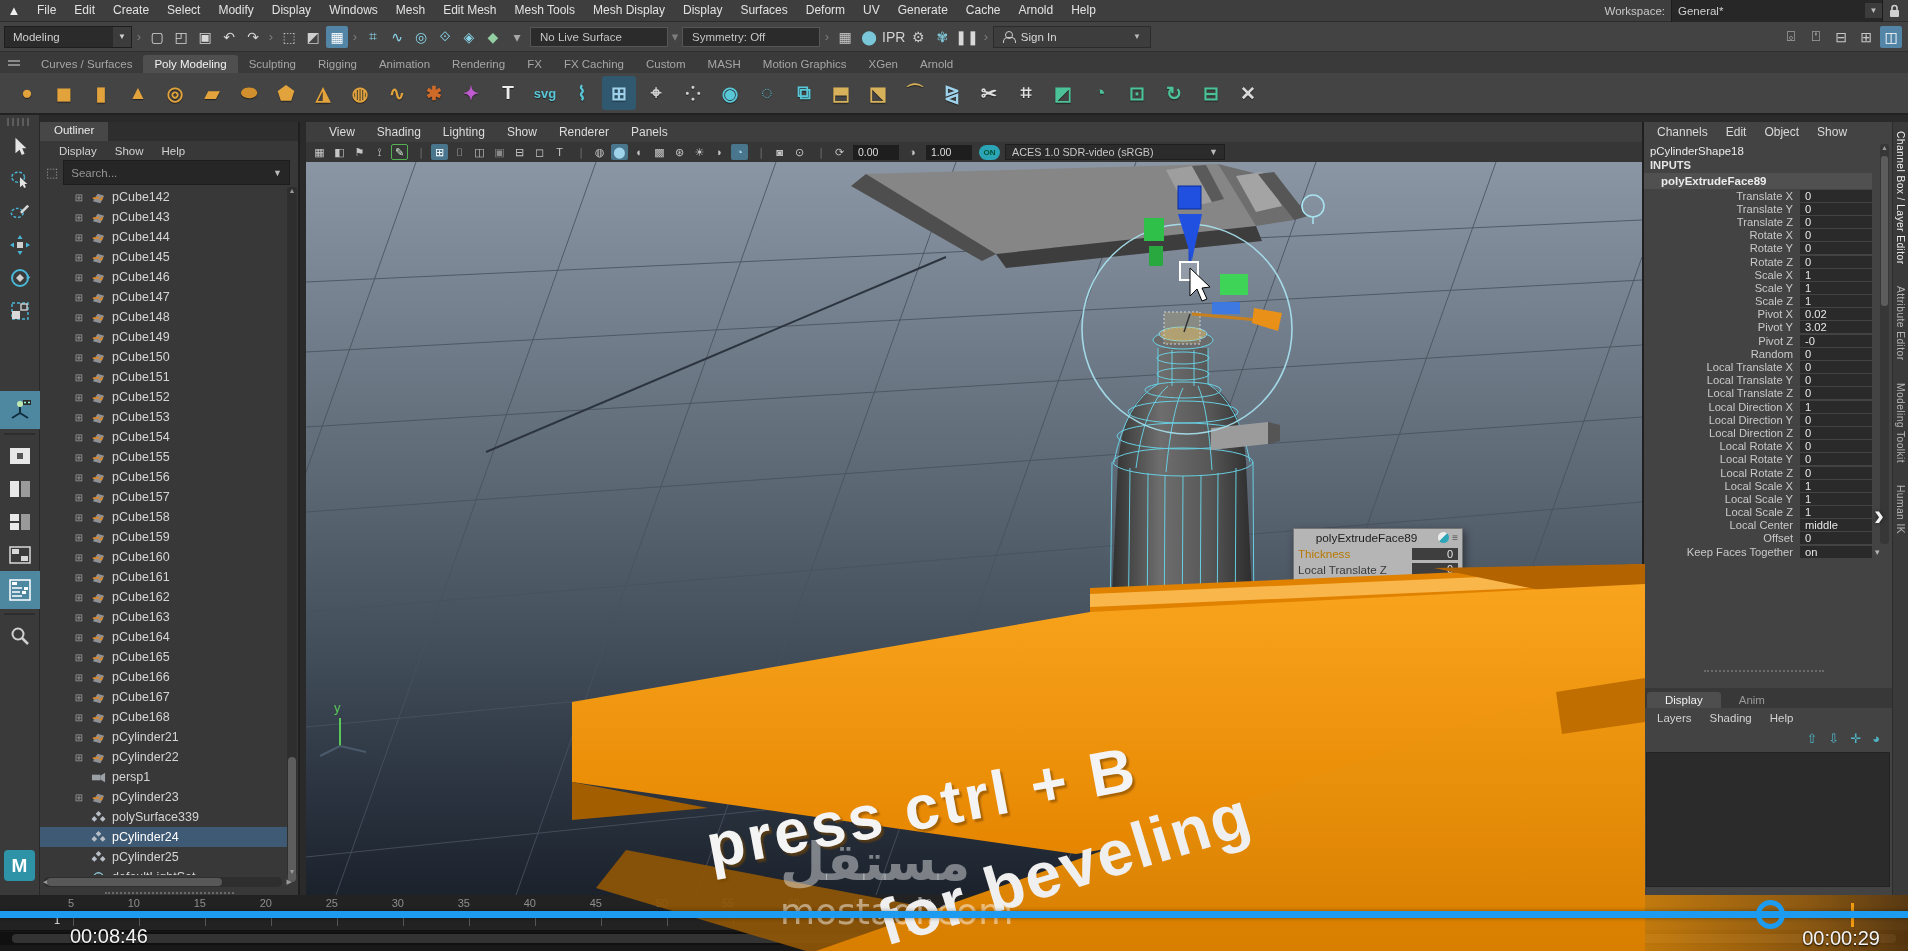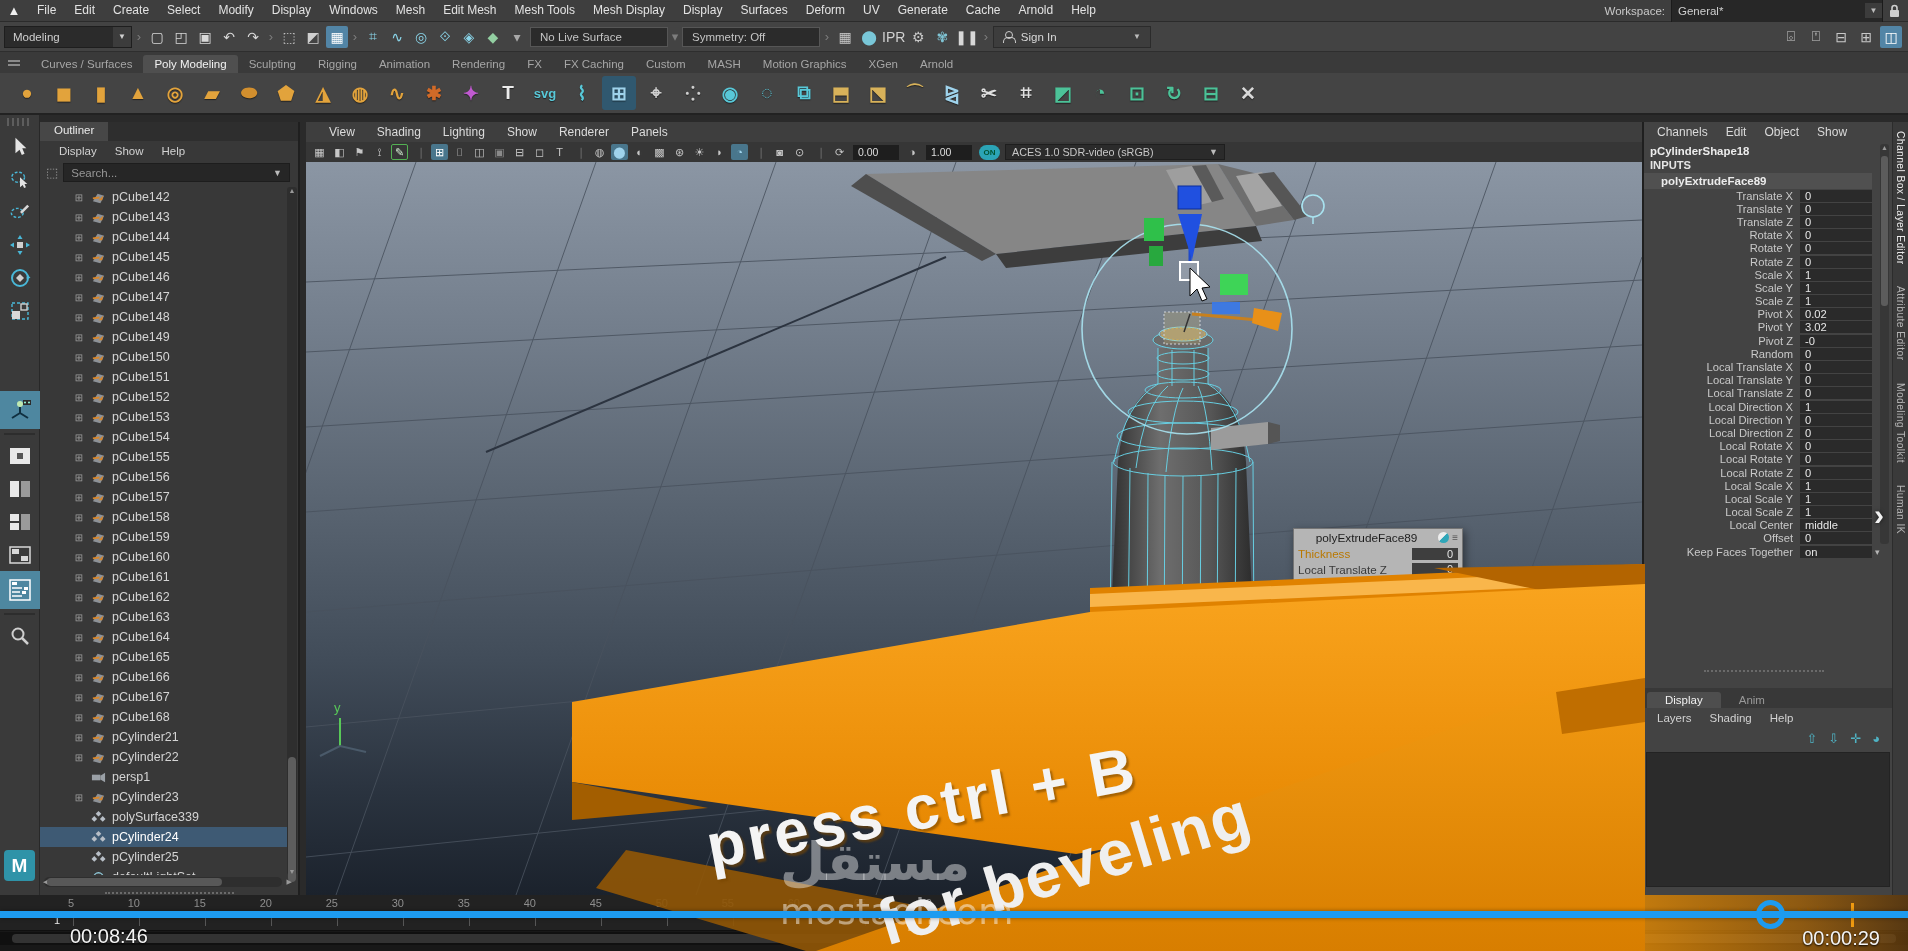--- a/index.html
+++ b/index.html
@@ -51,21 +51,21 @@
   .mlogo{position:absolute;left:4px;bottom:14px;width:31px;height:31px;background:#2f93a8;color:#fff;
     border-radius:4px;display:flex;align-items:center;justify-content:center;font-weight:bold;font-size:19px}
   
   #outliner{position:absolute;left:40px;top:122px;width:260px;height:773px;background:#383838;border-right:2px solid #1f1f1f}
   .otabbar{height:19px;background:#2e2e2e;display:flex}
   .otab{background:#474747;padding:2px 14px 0;font-size:11.5px;color:#eaeaea}
   .omenus{height:19px;display:flex;font-size:11.5px;color:#d2d2d2;align-items:center;padding-left:10px}
   .omenus span{padding:0 9px}
   .osearch{height:25px;display:flex;align-items:center;gap:5px;padding:2px 8px 2px 6px}
   .oselglyph{color:#9a9a9a;font-size:13px}
-  .osinput{flex:1;height:19px;background:#262626;border:1px solid #1d1d1d;color:#969696;font-size:11.5px;
+  .osinput{flex:1;height:25px;background:#262626;border:1px solid #1d1d1d;color:#969696;font-size:11.5px;
     display:flex;align-items:center;padding:0 7px}
   .osarrow{margin-left:auto;color:#bbb;font-size:9px}
   .olist{position:absolute;left:0;top:65px;right:11px;bottom:20px;overflow:hidden}
   .orow{height:20px;display:flex;align-items:center;gap:5px;font-size:12.5px;color:#d4d4d4;padding-left:33px}
   .orow[data-state="selected"]{background:#3e5a74;color:#fff}
   .oexp{width:12px;font-size:10px;color:#9c9c9c;text-align:center}
   .orow[data-kind="branch"] .oexp::before{content:"⊞"}
   .oic{width:17px;height:15px;flex:0 0 auto}
   .ovscroll{position:absolute;right:1px;top:65px;bottom:20px;width:10px;background:#2e2e2e;border-radius:3px}
   .ovscroll .up,.ovscroll .dn{position:absolute;left:0;width:10px;font-size:7px;color:#999;text-align:center}
@@ -106,21 +106,21 @@
   .hudrow[data-state="highlight"] .hl{color:#b97800}
   .hudv{width:46px;height:12.5px;background:#3e3e3e;color:#e4e4e4;font-size:11px;display:flex;
     justify-content:flex-end;align-items:center;padding:0 5px}
   .hudgrip{position:absolute;right:1px;bottom:1px;width:8px;height:8px;
     background:repeating-linear-gradient(135deg,#888 0 1px,transparent 1px 3px)}
   
   #channelbox{position:absolute;left:1642px;top:122px;width:250px;height:773px;background:#434343;
     border-left:2px solid #1f1f1f;font-size:11.5px;z-index:8}
   .cmenus{height:19px;display:flex;align-items:center;font-size:12px;color:#dadada;padding-left:4px}
   .cmenus span{padding:0 9px}
-  .cshape{font-weight:bold;color:#ececec;padding:4px 0 0 6px;font-size:11.4px}
+  .cshape{font-weight:normal;color:#ececec;padding:4px 0 0 6px;font-size:11.4px}
   .cinputs{font-weight:bold;color:#e4e4e4;padding:2px 0 2px 6px;font-size:11.2px}
   .cnode{background:#505050;padding:2px 0 2px 17px;font-weight:bold;color:#ececec;width:228px}
   .crow{height:13.2px;display:flex;align-items:center}
   .clabel{width:156px;text-align:right;color:#c9c9c9;padding-right:7px;font-size:11.2px;white-space:nowrap}
   .cval{width:72px;height:12px;background:#2a2a2a;color:#e6e6e6;font-size:11.2px;padding:0 5px;display:flex;align-items:center}
   .crow[data-state="dropdown"]::after{content:"▾";color:#b5b5b5;font-size:9px;margin-left:3px}
   .cbscroll{position:absolute;right:3px;top:22px;width:9px;height:400px;background:#373737;border-radius:3px}
   .cbscroll .up{position:absolute;top:0;left:0;width:9px;text-align:center;font-size:7px;color:#999}
   .cbthumb{position:absolute;left:1px;width:7px;top:12px;height:150px;background:#5c5c5c;border-radius:3px}
   .cgrip{position:absolute;left:60px;top:548px;width:120px;border-top:2px dotted #6a6a6a}

